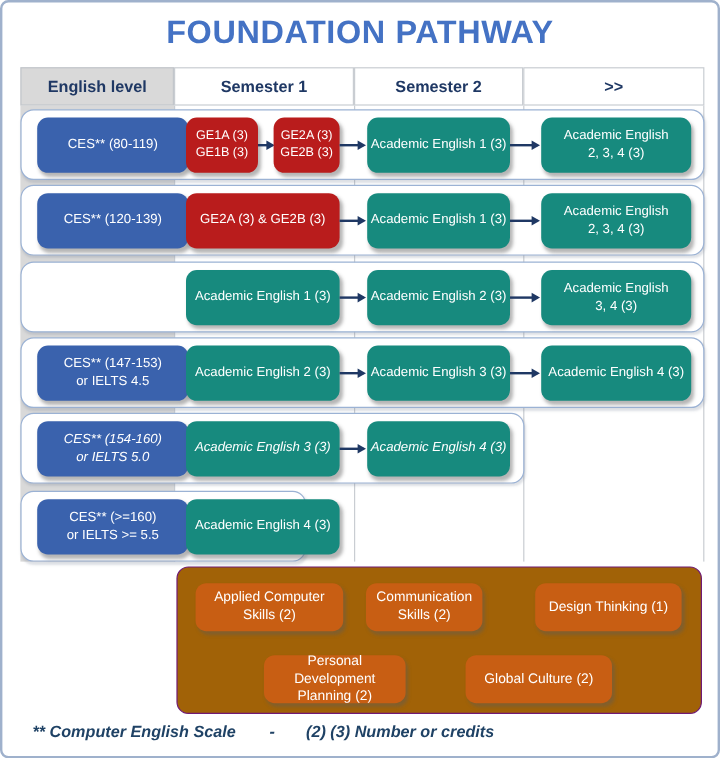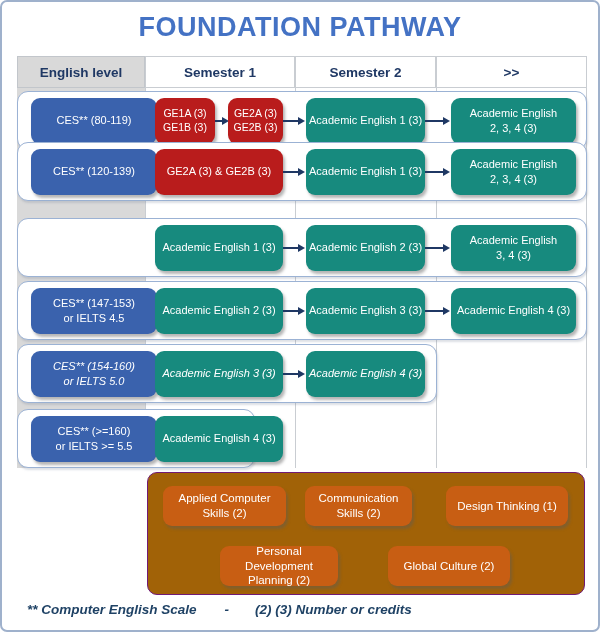--- a/index.html
+++ b/index.html
@@ -59,21 +59,21 @@
     position:absolute;left:145px;top:470px;width:438px;height:123px;box-sizing:border-box;
     background:#a16207;border:1px solid #701a75;border-radius:10px;
   }
   .bx-orange{
     position:absolute;height:40px;border-radius:9px;background:#C85E13;color:#fff;
     font-size:11.5px;line-height:1.3;display:flex;align-items:center;justify-content:center;
     text-align:center;box-sizing:border-box;padding:2px 6px;
     box-shadow:2px 3px 3px rgba(90,90,90,.45);
   }
   .e1{left:15px;top:13px;width:123px;}
-  .e2{left:157px;top:13px;width:107px;}
+  .e2{left:157px;top:13px;width:97px;}
   .e3{left:298px;top:13px;width:122px;}
   .e4{left:72px;top:73px;width:118px;}
   .e5{left:240px;top:73px;width:122px;}
   
   .foot{
     position:absolute;left:25px;top:600px;color:#1F4265;
     font-size:13.5px;font-style:italic;font-weight:600;white-space:nowrap;
   }
   .foot .dash{margin:0 26px 0 28px;}
 </style>
@@ -102,21 +102,21 @@
     <div class="ar a-s"></div>
     <div class="bx bx-green bx-small p-ge2">GE2A (3)
 GE2B (3)</div>
     <div class="ar a-1"></div>
     <div class="bx bx-teal p-sem2">Academic English 1 (3)</div>
     <div class="ar a-2"></div>
     <div class="bx bx-teal p-next">Academic English
 2, 3, 4 (3)</div>
   </div>
 
-  <div class="rowc" style="top:140px;width:570px;padding-left:44px;">
+  <div class="rowc" style="top:152px;width:570px;padding-left:44px;">
     <div class="bx bx-blue">CES** (120-139)</div>
     <div class="bx bx-green p-sem1">GE2A (3) &amp; GE2B (3)</div>
     <div class="ar a-1"></div>
     <div class="bx bx-teal p-sem2">Academic English 1 (3)</div>
     <div class="ar a-2"></div>
     <div class="bx bx-teal p-next">Academic English
 2, 3, 4 (3)</div>
   </div>
 
   <div class="rowc" style="top:216px;width:570px;">

